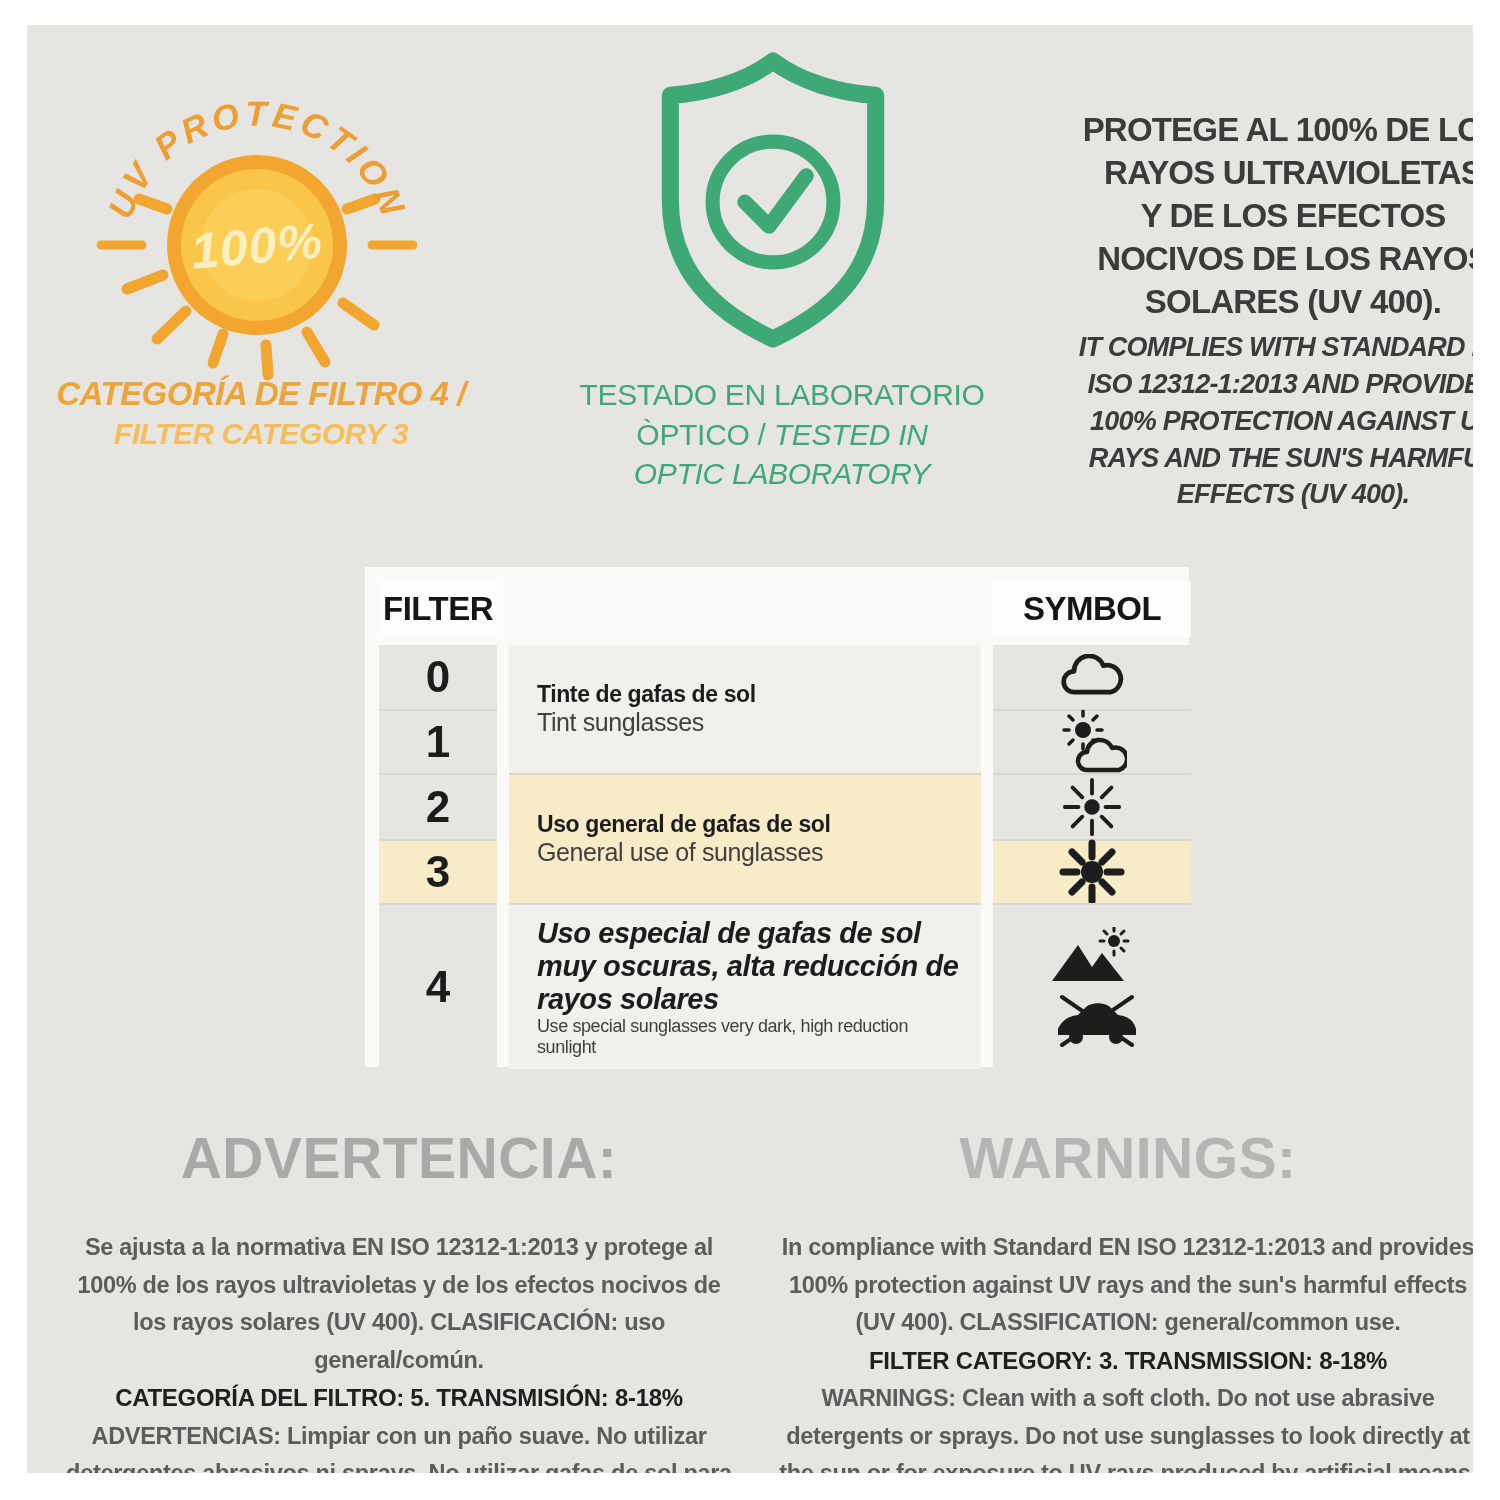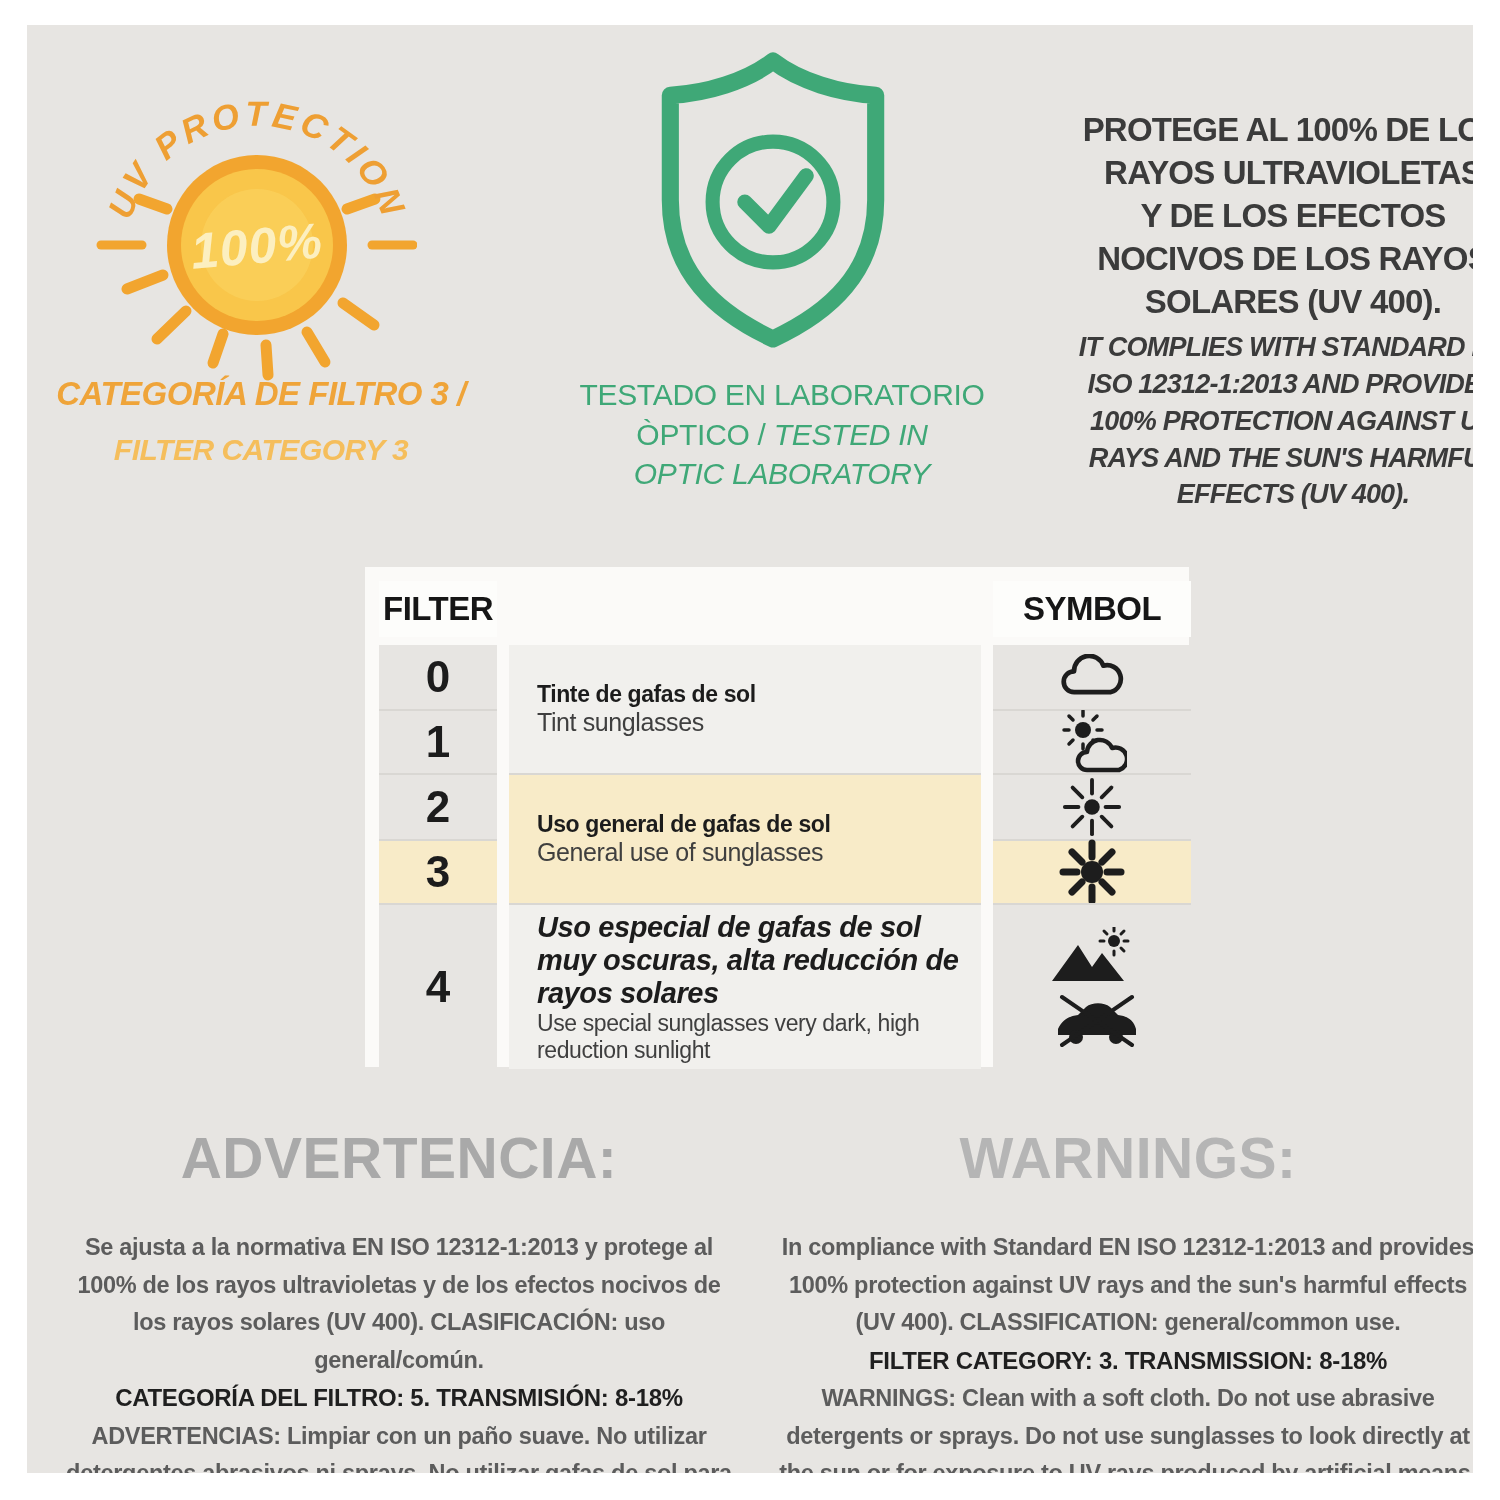--- a/index.html
+++ b/index.html
@@ -12,21 +12,21 @@
   .canvas {
     position:absolute; left:27px; top:25px; width:1446px; height:1448px;
     background:#e7e5e2; overflow:hidden;
   }
   .abs { position:absolute; }
 
   
   .sun-badge { left:60px; top:38px; width:330px; height:322px; }
   .uv-caption { left:14px; top:350px; width:440px; text-align:center; }
   .uv-caption .l1 { font-size:33px; font-weight:bold; font-style:italic; color:#efa439; letter-spacing:-0.5px; }
-  .uv-caption .l2 { font-size:30px; font-weight:bold; font-style:italic; color:#f5be5c; letter-spacing:-0.5px; margin-top:20px; }
+  .uv-caption .l2 { font-size:30px; font-weight:bold; font-style:italic; color:#f5be5c; letter-spacing:-0.5px; margin-top:4px; }
 
   .shield-badge { left:612px; top:24px; width:268px; height:302px; }
   .lab-caption { left:518px; top:350px; width:474px; text-align:center; color:#3fa877;
                  font-weight:normal; font-size:30px; line-height:1.32; letter-spacing:-0.3px; }
   .lab-caption .it { font-style:italic; }
 
   .protect-block { left:1040px; top:84px; width:452px; text-align:center; color:#3b3b3b; }
   .protect-block .es { font-size:33px; font-weight:bold; line-height:1.3; letter-spacing:-0.8px; }
   .protect-block .en { font-size:27px; font-weight:bold; font-style:italic; line-height:1.36; letter-spacing:-0.8px; margin-top:6px; }
 
@@ -42,21 +42,21 @@
         font-size:33px; font-weight:bold; color:#161616; letter-spacing:-0.5px; }
   .cell { background:#e7e5e2; display:flex; align-items:center; justify-content:center; }
   .cell.bordered { border-top:2px solid #d9d7d3; }
   .filter-num { font-size:44px; font-weight:bold; color:#1c1c1c; }
   .desc-cell { background:#f1f0ed; display:flex; flex-direction:column; justify-content:center;
                padding-left:28px; padding-right:14px; box-sizing:border-box; }
   .desc-cell.bordered { border-top:2px solid #d9d7d3; }
   .desc-bold { font-size:23px; font-weight:bold; color:#1c1c1c; letter-spacing:-0.4px; line-height:1.15; }
   .desc-reg  { font-size:25px; color:#3f3f3f; letter-spacing:-0.4px; line-height:1.15; }
   .desc-row4 .desc-bold { font-size:29px; line-height:1.14;font-style:italic; }
-  .desc-row4 .desc-reg  { font-size:23px; line-height:1.14; max-width:400px; }
+  .desc-row4 .desc-reg  { font-size:18px; line-height:1.14; max-width:400px; }
   .cream { background:#f8ebc8 !important; }
   .sym-stack { display:flex; flex-direction:column; align-items:center; gap:10px; }
 
   
   .warn-block { text-align:center; }
   .warn-es { left:36px;  top:1100px; width:672px; }
   .warn-en { left:748px; top:1100px; width:706px; }
   .warn-head { font-size:57px; font-weight:bold; letter-spacing:0.5px; color:#a9a9a9; margin-bottom:38px; }
   .warn-en .warn-head { color:#b5b5b5; }
   .warn-para { font-size:23.5px; font-weight:bold; color:#5c5c5c; line-height:1.6; letter-spacing:-0.3px; }
@@ -89,21 +89,21 @@
     <circle cx="170" cy="182" r="76" fill="#f9c64a"></circle>
     <circle cx="170" cy="182" r="56" fill="#fbd563" opacity="0.55"></circle>
     <text x="170" y="200" text-anchor="middle" font-size="50" font-weight="bold" font-style="italic" fill="#fcefc0" transform="rotate(-5 170 185)" letter-spacing="1">100%</text>
 
     <text font-size="35" font-weight="bold" font-style="italic" fill="#ee9f33" letter-spacing="4">
       <textPath href="#arcPath" startOffset="50%" text-anchor="middle">UV PROTECTION</textPath>
     </text>
   </svg>
 
   <div class="abs uv-caption">
-    <div class="l1">CATEGORÍA DE FILTRO 3 /</div>
+    <div class="l1">CATEGORÍA DE FILTRO 4 /</div>
     <div class="l2">FILTER CATEGORY 3</div>
   </div>
 
   <svg class="abs shield-badge" viewBox="0 0 260 300">
     <path d="M130 12 C156 32 196 44 232 46 L232 150 C232 222 186 262 130 288 C74 262 28 222 28 150 L28 46 C64 44 104 32 130 12 Z" fill="none" stroke="#3fa877" stroke-width="17" stroke-linejoin="round"></path>
     <circle cx="130" cy="152" r="60" fill="none" stroke="#3fa877" stroke-width="14"></circle>
     <polyline points="102,152 126,176 163,126" fill="none" stroke="#3fa877" stroke-width="15" stroke-linecap="round" stroke-linejoin="round"></polyline>
   </svg>
 
   <div class="abs lab-caption">

